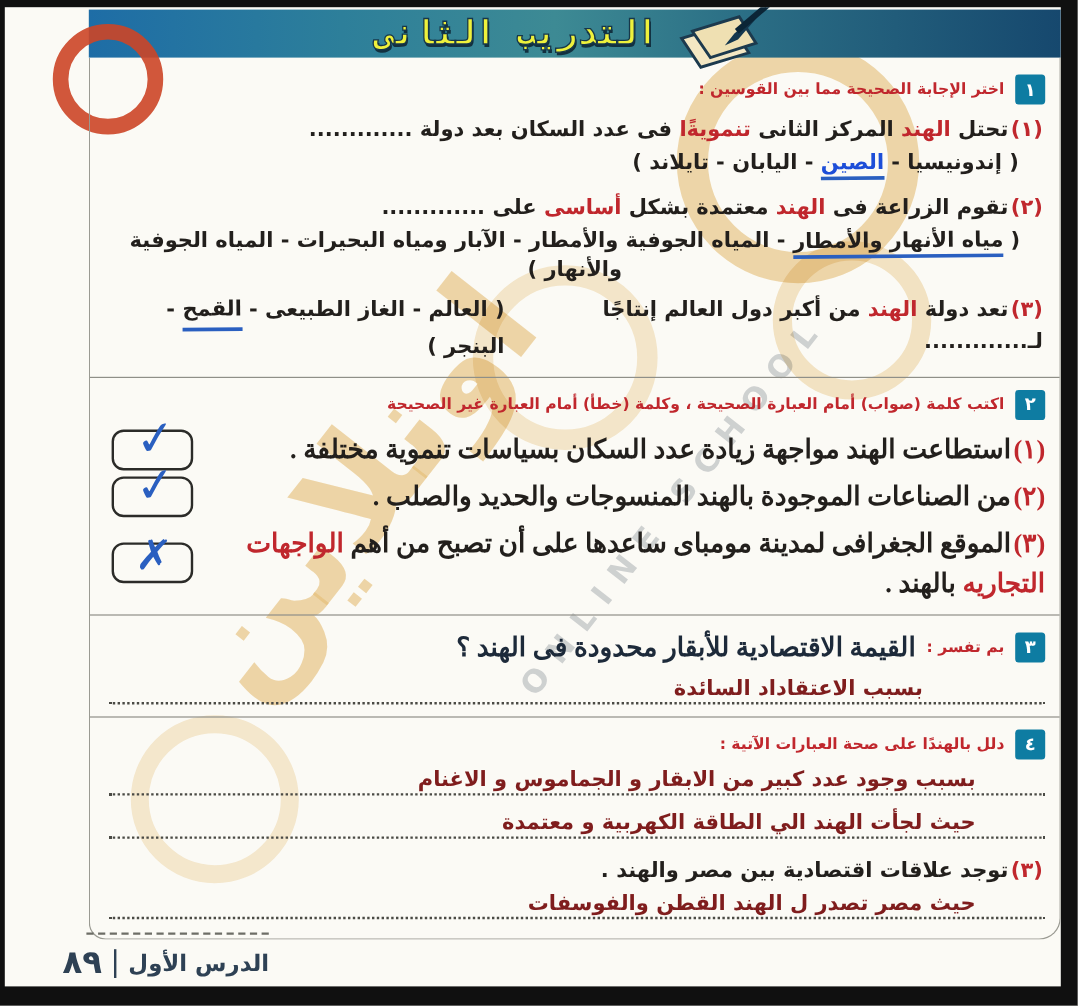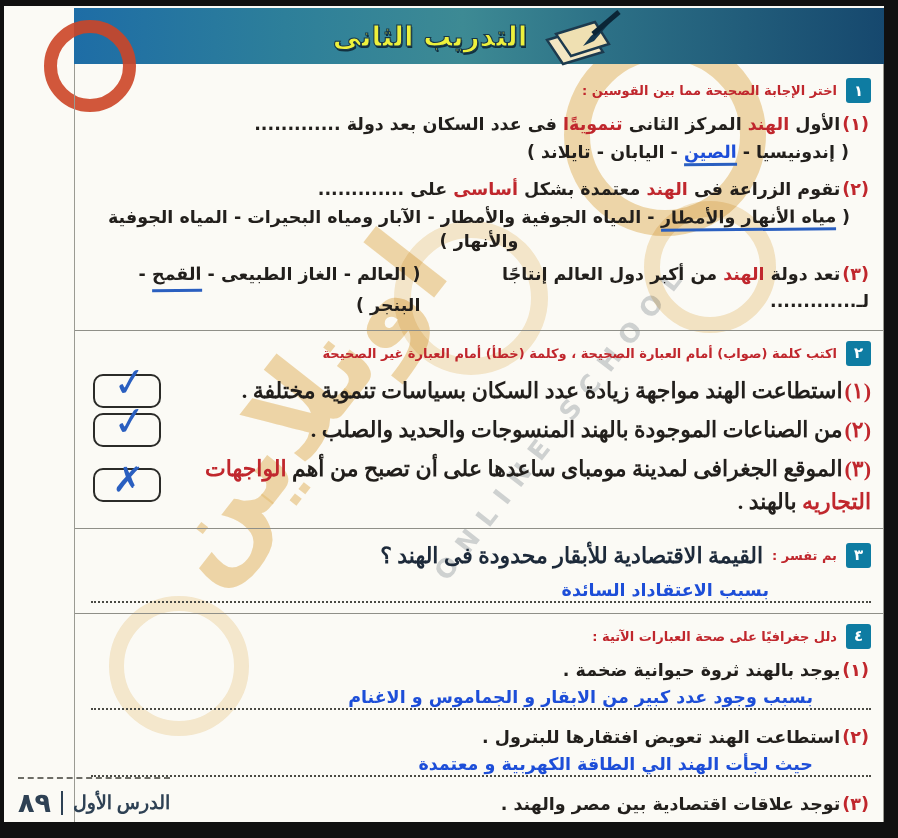--- a/index.html
+++ b/index.html
@@ -10,23 +10,23 @@
     font-weight:700;color:#221f1c;
   }
   .page{
     position:absolute;top:6px;left:4px;right:14px;bottom:16px;
     background:#fbfaf5;overflow:hidden;
   }
   .sheet{position:absolute;top:2px;left:70px;right:0;bottom:0;}
 
   
   .banner{
-    height:56px;position:relative;
+    height:40px;position:relative;
     background:linear-gradient(90deg,#1e6da6 0%,#2d7f9a 26%,#3d8a94 48%,#2c7086 66%,#16486e 100%);
-    display:flex;align-items:center;justify-content:center;gap:14px;
+    display:flex;align-items:center;justify-content:center;gap:14px;font-family:Liberation Mono, monospace;
   }
   .banner-title{
     font-size:28px;letter-spacing:0;color:#eef13c;
     -webkit-text-stroke:1.1px #16374a;
     text-shadow:1px 2px 0 #12303f;
   }
   .pen-icon{width:84px;height:58px;margin-top:2px;flex:0 0 auto;}
   .logo-crescent{
     position:absolute;top:12px;left:-30px;width:66px;height:66px;
     border-radius:50%;border:13px solid #cc4527;opacity:.9;
@@ -80,33 +80,33 @@
     flex:0 0 auto;width:64px;height:30px;border:2.2px solid #2b2b28;
     border-radius:10px;position:relative;margin-left:2px;
   }
   .mark{
     position:absolute;right:12px;top:-14px;font-size:40px;line-height:1;
     color:#2a5fc0;transform:rotate(-6deg);font-weight:400;
   }
   .mark.x{right:16px;top:-8px;font-size:36px;transform:rotate(4deg);}
 
   
-  .ink{color:#1d4ed8;font-size:17.5px;}
+  .ink{color:#7f1d1d;font-size:17.5px;}
   .dotline{border-bottom:2.6px dotted #4a4a44;height:3px;margin:1px 0 6px;}
   .ans-q3{padding-right:102px;margin-bottom:-3px;}
   .ans-q4{padding-right:58px;margin:-1px 0 -3px;}
   .q4-item{margin-bottom:8px;}
 
   
   .footer{position:absolute;left:14px;bottom:4px;}
   .footer-dash{width:152px;border-top:2px dashed #6d6d66;margin-bottom:8px;}
   .footer-row{display:flex;align-items:center;gap:10px;color:#2e4154;}
-  .footer-num{font-size:27px;}
+  .footer-num{font-size:27px;margin-left:34px;}
   .footer-bar{width:0;height:24px;border-right:2px solid #2e4154;}
-  .footer-lesson{font-size:19px;font-family:Liberation Serif, serif;}
+  .footer-lesson{font-size:19px;}
 </style>
 </head>
 <body>
 
 <div class="page">
 
   <div class="wm wm-ring" style="left:560px;top:28px;width:150px;height:150px;border-width:26px;opacity:.6;"></div>
   <div class="wm wm-ring" style="left:640px;top:195px;width:100px;height:100px;border-width:16px;opacity:.4;"></div>
   <div class="wm wm-ring" style="left:390px;top:215px;width:120px;height:120px;border-width:17px;opacity:.35;"></div>
   <div class="wm wm-ring" style="left:105px;top:590px;width:110px;height:110px;border-width:15px;opacity:.32;"></div>
@@ -128,21 +128,21 @@
 
     <div class="box">
 
       <section>
         <div class="q-header">
           <span class="badge">١</span>
           <span class="q-title">اختر الإجابة الصحيحة مما بين القوسين :</span>
         </div>
 
         <div class="line">
-          <span class="num">(١)</span><span>الأول </span><span class="red">الهند</span><span> المركز الثانى </span><span class="red">تنمويةًا</span><span> فى عدد السكان بعد دولة .............</span>
+          <span class="num">(١)</span><span>تحتل </span><span class="red">الهند</span><span> المركز الثانى </span><span class="red">تنمويةًا</span><span> فى عدد السكان بعد دولة .............</span>
         </div>
         <div class="opts">
           <span>( إندونيسيا - </span><span class="picked ink" style="color:#1d4ed8;">الصين</span><span> - اليابان - تايلاند )</span>
         </div>
 
         <div class="line">
           <span class="num">(٢)</span><span>تقوم الزراعة فى </span><span class="red">الهند</span><span> معتمدة بشكل </span><span class="red">أساسى</span><span> على .............</span>
         </div>
         <div class="opts opts-wide">
           <span>( </span><span class="picked">مياه الأنهار والأمطار</span><span> - المياه الجوفية والأمطار - الآبار ومياه البحيرات - المياه الجوفية والأنهار )</span>
@@ -194,31 +194,29 @@
         </div>
         <div class="ink ans-q3">بسبب الاعتقاداد السائدة</div>
         <div class="dotline"></div>
       </section>
 
       <div class="sep"></div>
 
       <section>
         <div class="q-header">
           <span class="badge">٤</span>
-          <span class="q-title">دلل جغرافيًا على صحة العبارات الآتية :</span>
+          <span class="q-title">دلل بالهندًا على صحة العبارات الآتية :</span>
         </div>
 
         <div class="q4-item">
-          <div class="line"><span class="num">(١)</span><span>يوجد بالهند ثروة حيوانية ضخمة .</span></div>
           <div class="ink ans-q4">بسبب وجود عدد كبير من الابقار و الجماموس و الاغنام</div>
           <div class="dotline"></div>
         </div>
 
         <div class="q4-item" style="margin-top:14px;">
-          <div class="line"><span class="num">(٢)</span><span>استطاعت الهند تعويض افتقارها للبترول .</span></div>
           <div class="ink ans-q4">حيث لجأت الهند الي الطاقة الكهربية و معتمدة</div>
           <div class="dotline"></div>
         </div>
 
         <div class="q4-item" style="margin-top:14px;">
           <div class="line"><span class="num">(٣)</span><span>توجد علاقات اقتصادية بين مصر والهند .</span></div>
           <div class="ink ans-q4">حيث مصر تصدر ل الهند القطن والفوسفات</div>
           <div class="dotline"></div>
         </div>
       </section>

